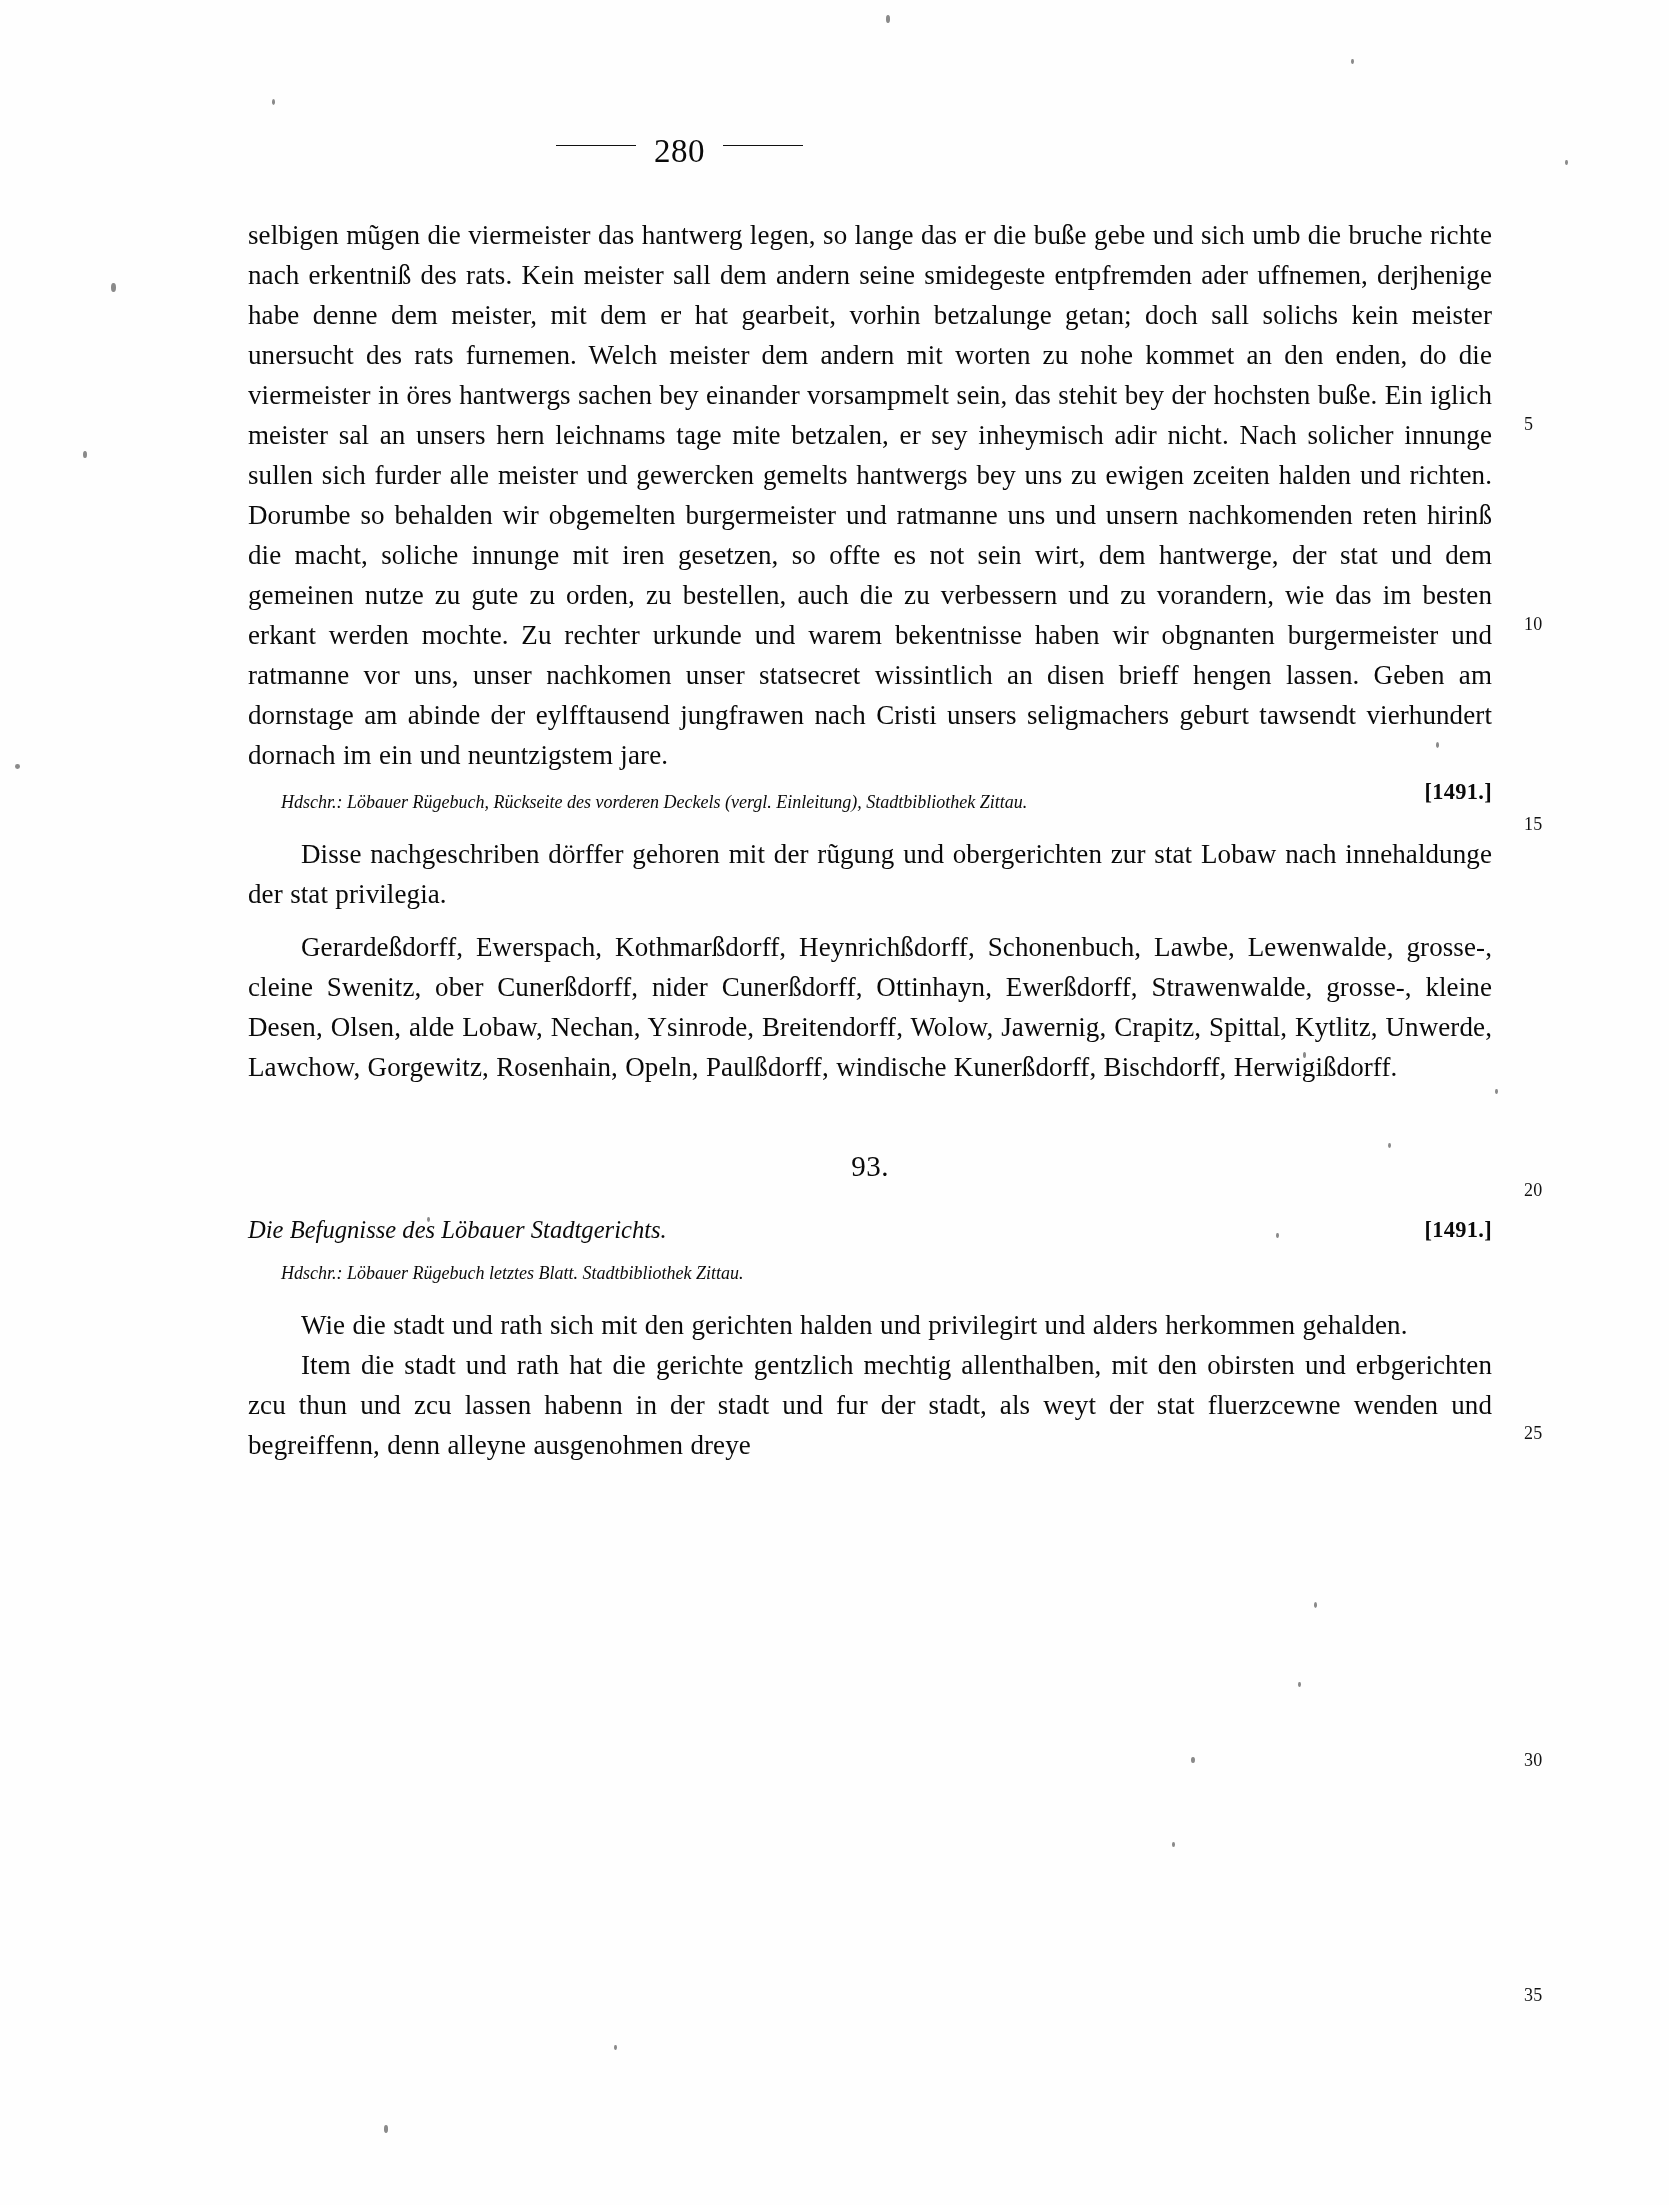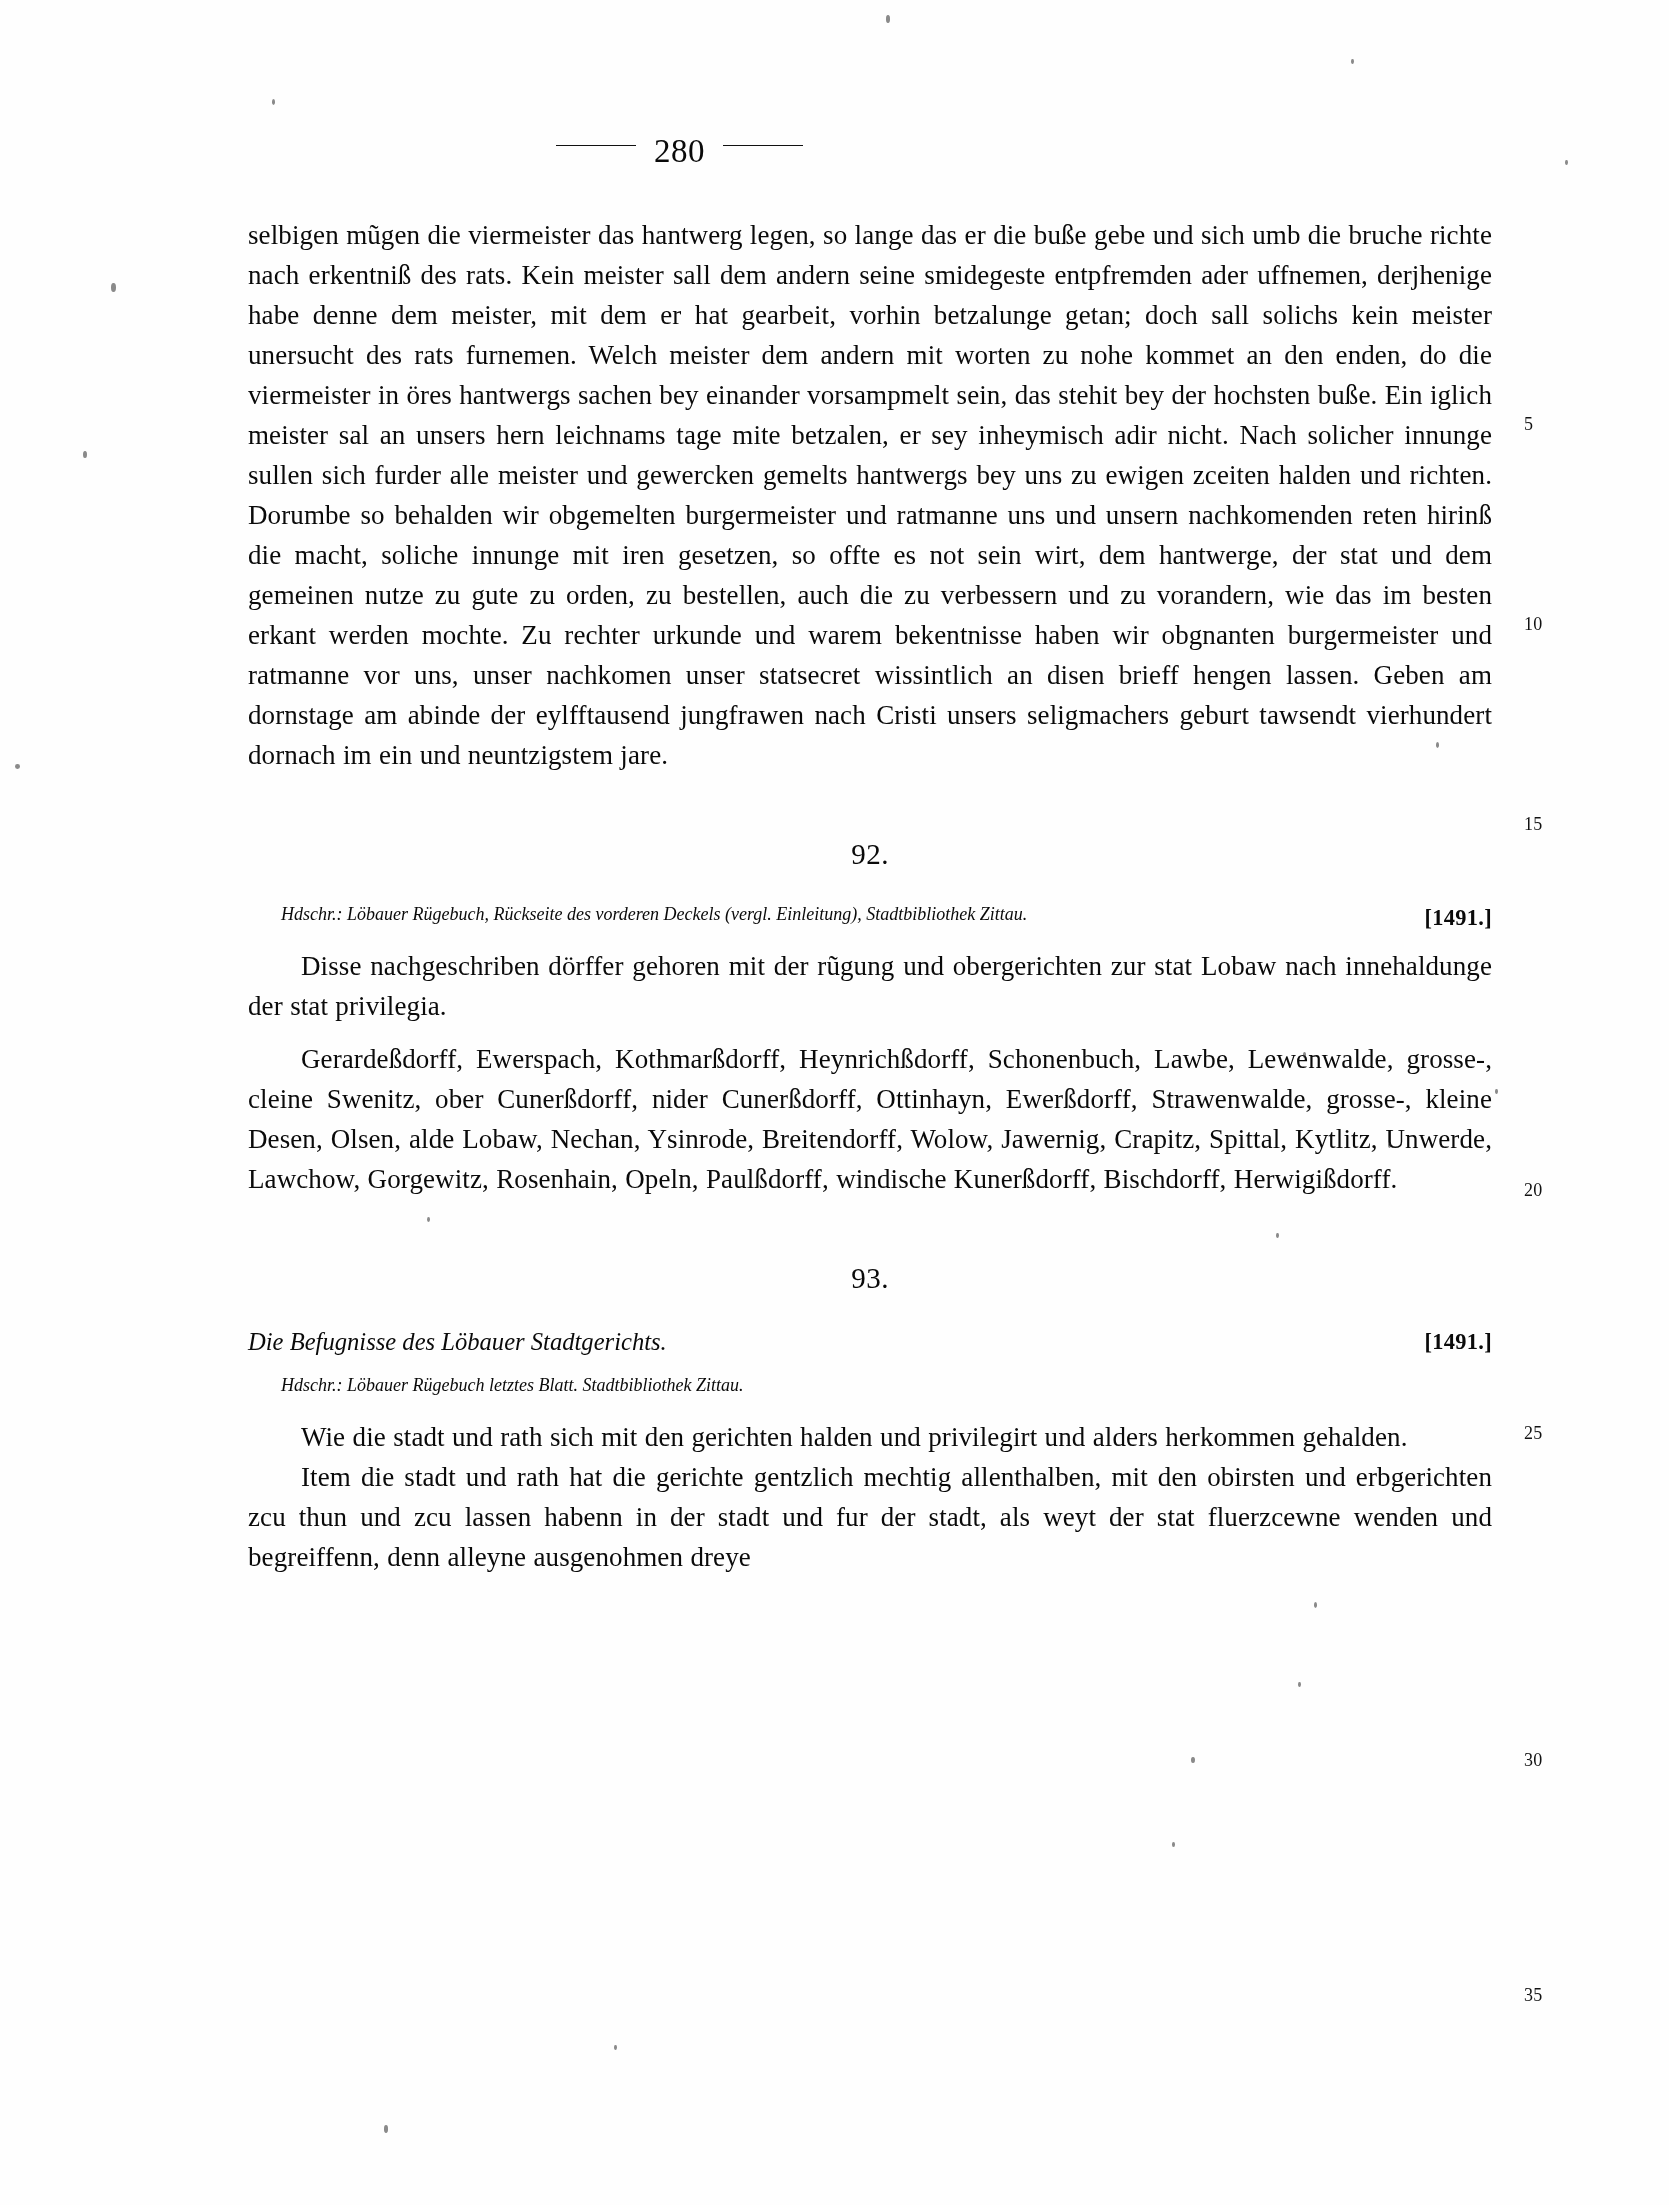--- a/index.html
+++ b/index.html
@@ -122,21 +122,20 @@
 <div class="page">
 
   <div class="header">
     <span class="rule left"></span><span class="pagenum">280</span><span class="rule right"></span>
   </div>
 
   <div class="column">
 
     <div class="block body">selbigen mũgen die viermeister das hantwerg legen, so lange das er die buße gebe und sich umb die bruche richte nach erkentniß des rats.  Kein meister sall dem andern seine smidegeste entpfremden ader uffnemen, derjhenige habe denne dem meister, mit dem er hat gearbeit, vorhin betzalunge getan; doch sall solichs kein meister unersucht des rats furnemen.  Welch meister dem andern mit worten zu nohe kommet an den enden, do die viermeister in öres hantwergs sachen bey einander vorsampmelt sein, das stehit bey der hochsten buße.  Ein iglich meister sal an unsers hern leichnams tage mite betzalen, er sey inheymisch adir nicht.  Nach solicher innunge sullen sich furder alle meister und gewercken gemelts hantwergs bey uns zu ewigen zceiten halden und richten.  Dorumbe so behalden wir obgemelten burgermeister und ratmanne uns und unsern nachkomenden reten hirinß die macht, soliche innunge mit iren gesetzen, so offte es not sein wirt, dem hantwerge, der stat und dem gemeinen nutze zu gute zu orden, zu bestellen, auch die zu verbessern und zu vorandern, wie das im besten erkant werden mochte.  Zu rechter urkunde und warem bekentnisse haben wir obgnanten burgermeister und ratmanne vor uns, unser nachkomen unser statsecret wissintlich an disen brieff hengen lassen.  Geben am dornstage am abinde der eylfftausend jungfrawen nach Cristi unsers seligmachers geburt tawsendt vierhundert dornach im ein und neuntzigstem jare.</div>
 
-    <div class="sec-num">92.</div>
 
     <div class="sec-title-row">
       <span class="bracketdate">[1491.]</span>
     </div>
 
     <div class="source-note">Hdschr.: Löbauer Rügebuch, Rückseite des vorderen Deckels (vergl. Einleitung), Stadtbibliothek Zittau.</div>
 
     <div class="block body indent">Disse nachgeschriben dörffer gehoren mit der rũgung und obergerichten zur stat Lobaw nach innehaldunge der stat privilegia.</div>
 
     <div class="block body indent gap-wide">Gerardeßdorff, Ewerspach, Kothmarßdorff, Heynrichßdorff, Schonenbuch, Lawbe, Lewenwalde, grosse-, cleine Swenitz, ober Cunerßdorff, nider Cunerßdorff, Ottinhayn, Ewerßdorff, Strawenwalde, grosse-, kleine Desen, Olsen, alde Lobaw, Nechan, Ysinrode, Breitendorff, Wolow, Jawernig, Crapitz, Spittal, Kytlitz, Unwerde, Lawchow, Gorgewitz, Rosenhain, Opeln, Paulßdorff, windische Kunerßdorff, Bischdorff, Herwigißdorff.</div>

